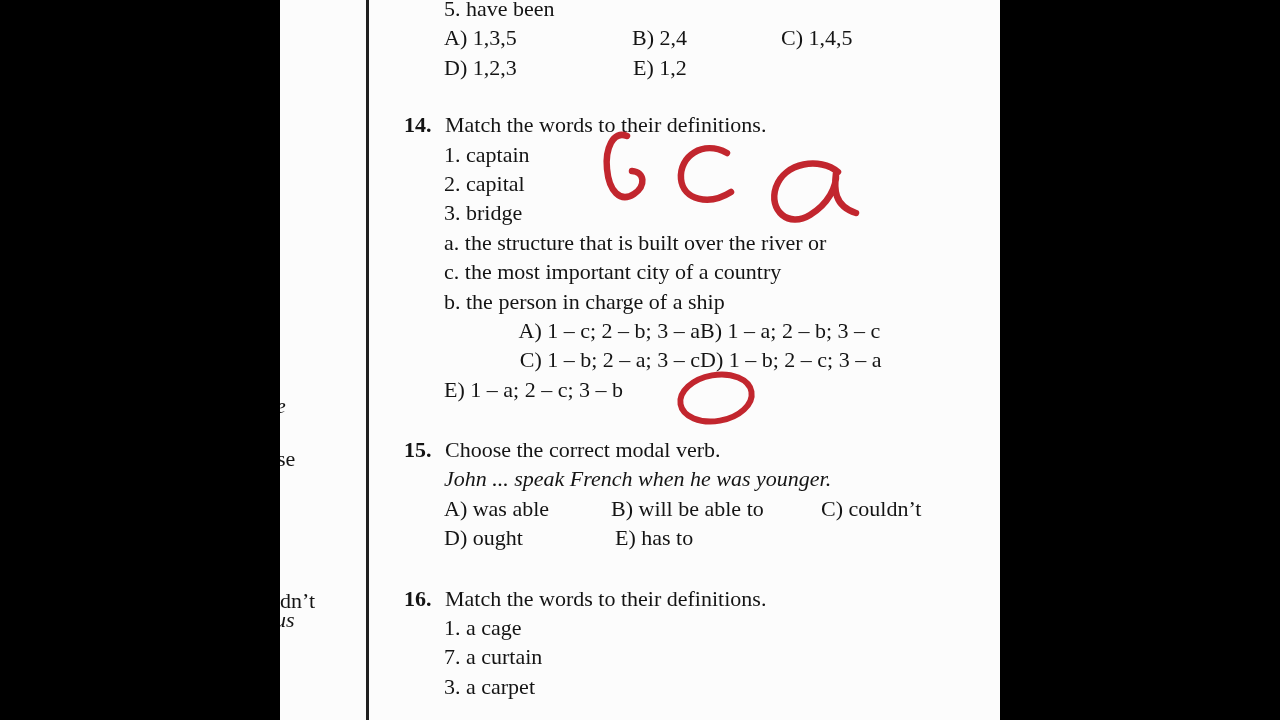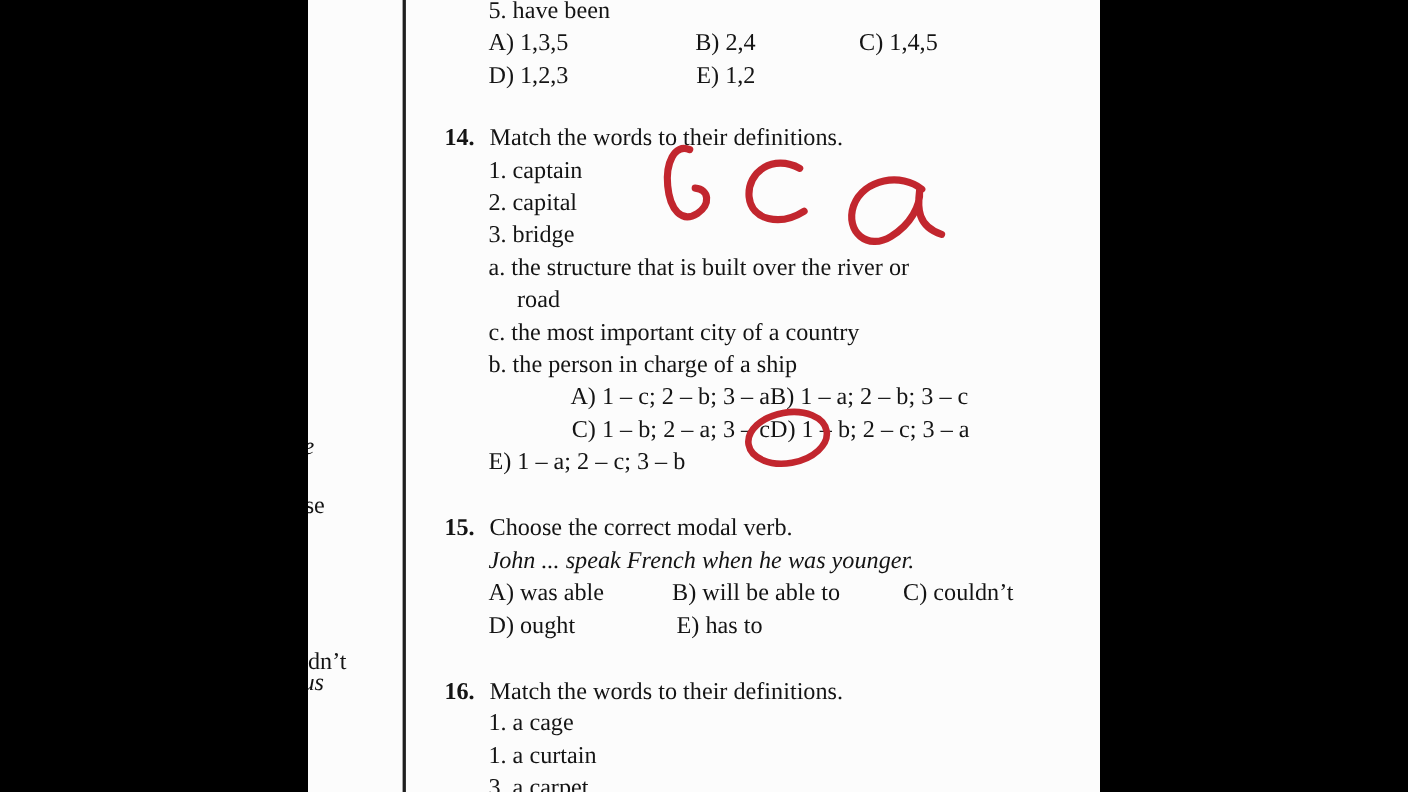--- a/index.html
+++ b/index.html
@@ -61,21 +61,20 @@
 
     <div class="gap1"></div>
 
     <div class="ln">
       <span class="qnum">14.</span><span>Match the words to their definitions.</span>
     </div>
     <div class="ln ind">1. captain</div>
     <div class="ln ind">2. capital</div>
     <div class="ln ind">3. bridge</div>
     <div class="ln ind">a. the structure that is built over the river or</div>
-    <div class="ln ind2">road</div>
     <div class="ln ind">c. the most important city of a country</div>
     <div class="ln ind">b. the person in charge of a ship</div>
     <div class="ln ind">
       <span class="c256">A) 1 – c; 2 – b; 3 – a</span><span>B) 1 – a; 2 – b; 3 – c</span>
     </div>
     <div class="ln ind">
       <span class="c256">C) 1 – b; 2 – a; 3 – c</span><span>D) 1 – b; 2 – c; 3 – a</span>
     </div>
     <div class="ln ind">E) 1 – a; 2 – c; 3 – b</div>
 
@@ -91,21 +90,21 @@
     <div class="ln ind">
       <span class="c164">D) ought</span><span>E) has to</span>
     </div>
 
     <div class="gap2"></div>
 
     <div class="ln">
       <span class="qnum">16.</span><span>Match the words to their definitions.</span>
     </div>
     <div class="ln ind">1. a cage</div>
-    <div class="ln ind">1. a curtain</div>
+    <div class="ln ind">7. a curtain</div>
     <div class="ln ind">3. a carpet</div>
 
   </div>
 
   <svg class="ink-overlay" viewBox="0 0 720 720">
     <g fill="none" stroke="#c2262e" stroke-width="6.5" stroke-linecap="round" stroke-linejoin="round">
       <path d="M 347 136 C 333 130, 325 149, 327 169 C 329 191, 340 203, 354 194 C 366 186, 365 172, 352 171"></path>
       <path d="M 447 153 C 423 140, 399 156, 401 179 C 403 200, 429 206, 451 192"></path>
       <path d="M 558 172 C 540 157, 505 162, 496 187 C 488 211, 509 228, 530 215 C 548 204, 557 187, 556 173 C 554 189, 554 206, 576 213"></path>
       <ellipse cx="436" cy="398" rx="36" ry="23" stroke-width="6" transform="rotate(-10 436 398)"></ellipse>

